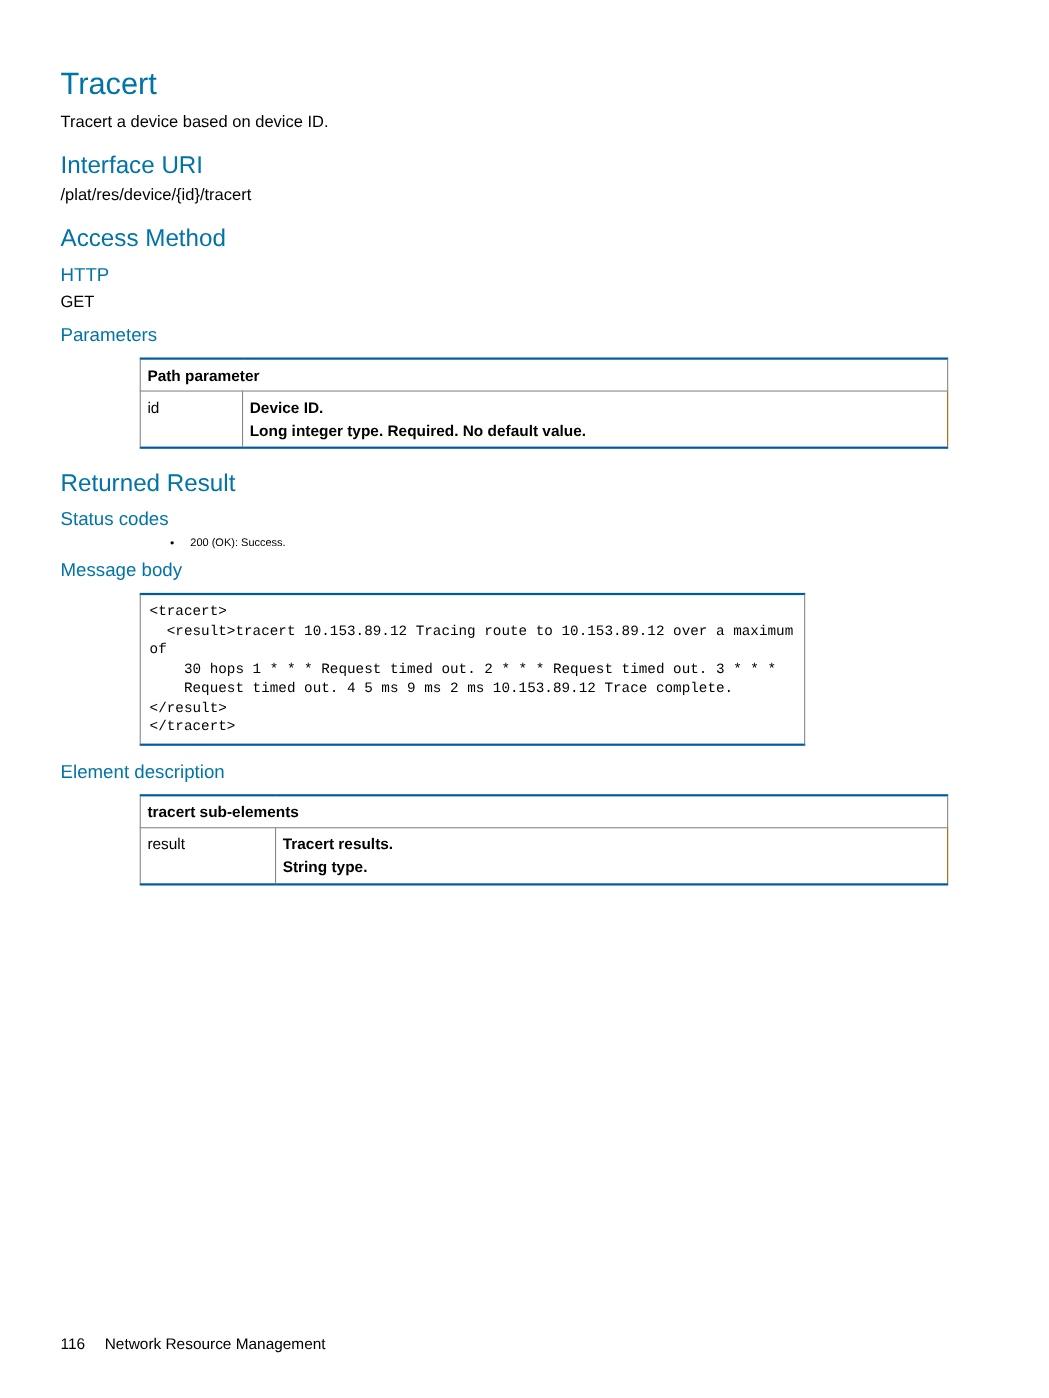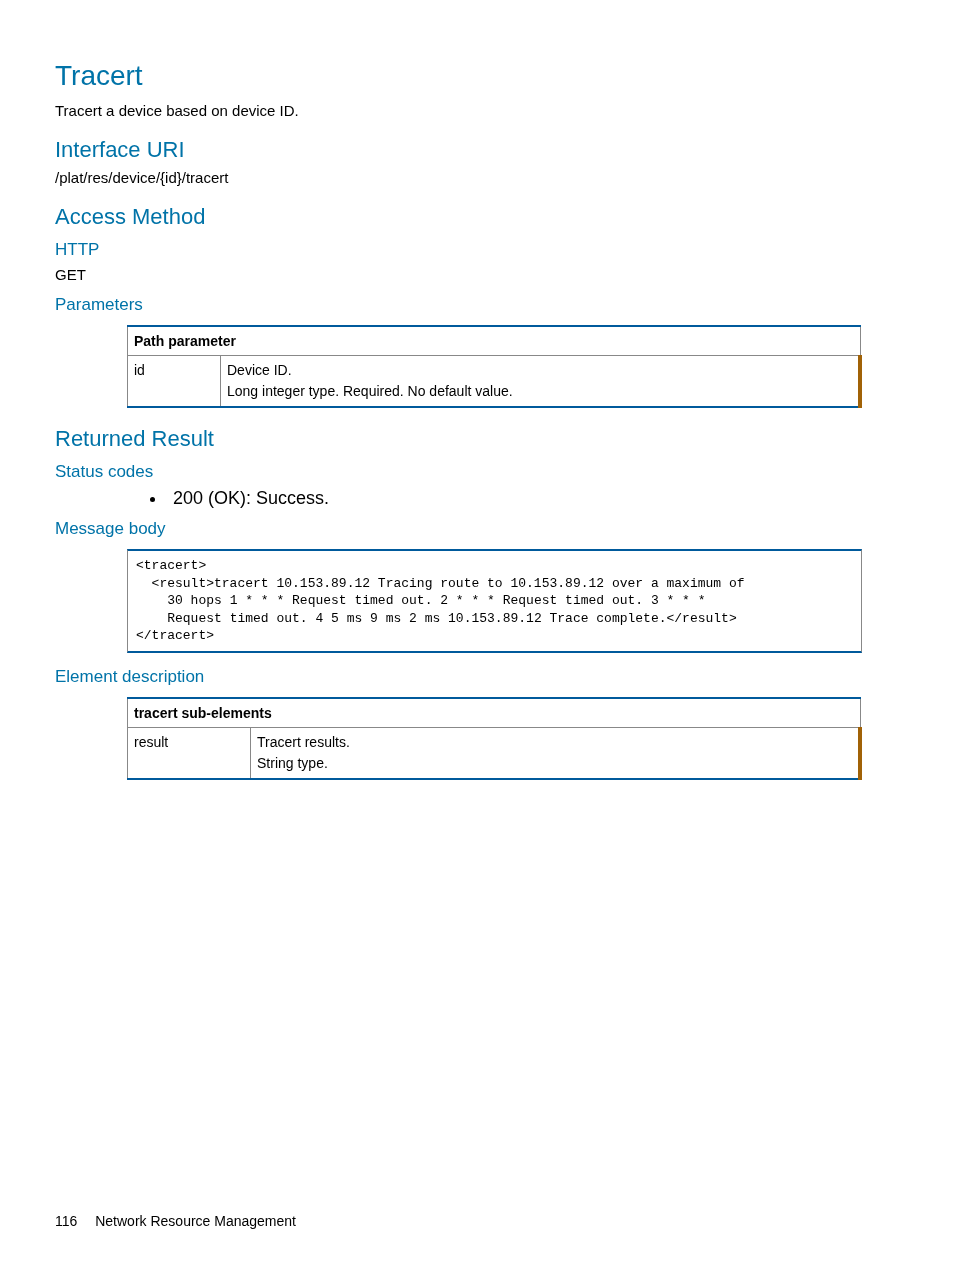--- a/index.html
+++ b/index.html
@@ -43,21 +43,21 @@
   .body-text {
     font-size: 15px;
     color: #000;
     margin: 4px 0 12px 0;
   }
   ul.bullet {
     margin: 6px 0 10px 0;
     padding-left: 112px;
   }
   ul.bullet li {
-    font-size: 18px;
+    font-size: 10px;
     color: #000;
     padding-left: 6px;
   }
   table.doc-table {
     border-collapse: collapse;
     width: 735px;
     margin-left: 72px;
     margin-top: 10px;
     margin-bottom: 14px;
   }
@@ -72,24 +72,24 @@
   }
   table.doc-table th:last-child { border-right: 1px solid #888; }
   table.doc-table td {
     font-size: 14px;
     padding: 4px 6px;
     border-left: 1px solid #888;
     border-bottom: 2px solid #005a9c;
     vertical-align: top;
     line-height: 1.5;
   }
-  table.doc-table td:last-child { border-right: 4px solid #a16207; }
+  table.doc-table td:last-child { border-right: 1px solid #a16207; font-weight: bold; }
   .codeblock {
     margin-left: 72px;
-    width: 735px;
+    width: 605px;
     border-top: 2px solid #005a9c;
     border-bottom: 2px solid #005a9c;
     border-left: 1px solid #888;
     border-right: 1px solid #888;
     padding: 6px 8px;
     font-family: "Courier New", monospace;
     font-size: 13px;
     white-space: pre-wrap;
     line-height: 1.35;
     box-sizing: border-box;

